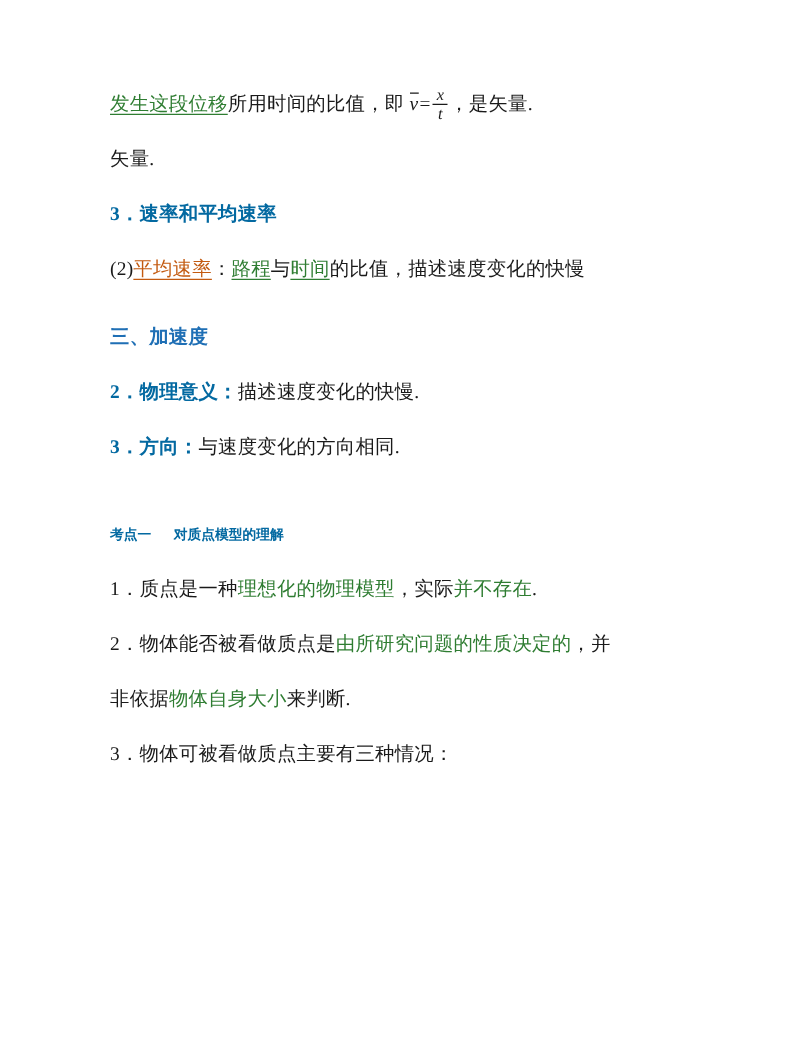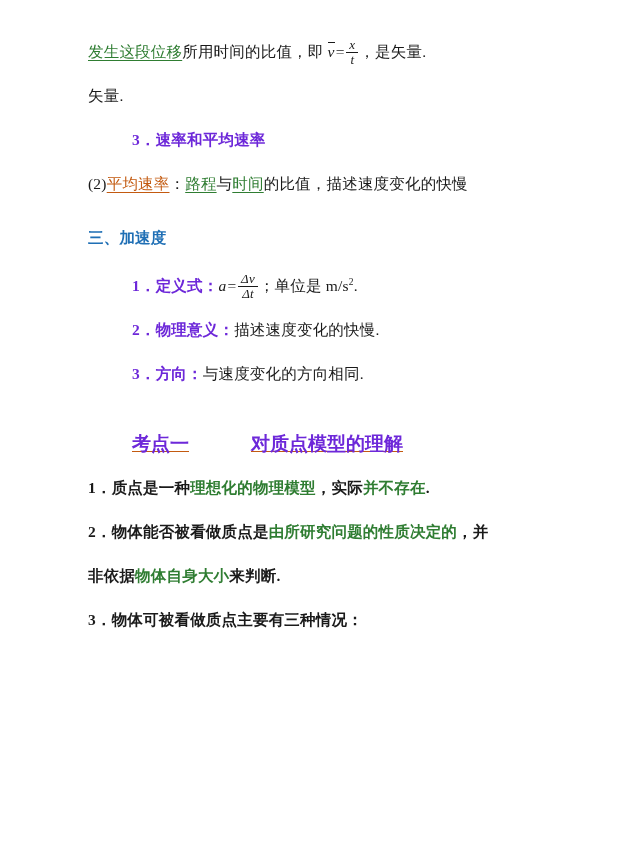--- a/index.html
+++ b/index.html
@@ -12,43 +12,43 @@
     background: #ffffff;
     font-family: "Liberation Serif", "DejaVu Serif", serif;
     color: #1a1a1a;
     overflow: hidden;
   }
   .page {
     position: relative;
     width: 640px;
     height: 848px;
     box-sizing: border-box;
-    padding: 30px 56px 0 88px;
+    padding: 62px 56px 0 88px;
   }
   .line {
     font-size: 15.5px;
     line-height: 44px;
     white-space: nowrap;
     letter-spacing: 0.2px;
   }
   .green { color: #2f7d32; }
   .green-u {
     color: #2f7d32;
     text-decoration: underline;
     text-underline-offset: 3px;
   }
-  .orange-b { color: #6d28d9; font-weight: bold; margin-left: 44px; }
+  .orange-b { color: #0369a1; font-weight: bold; }
   .orange-u {
     color: #c35a10;
     text-decoration: underline;
     text-underline-offset: 3px;
   }
   .blue-b { color: #1f6fb5; font-weight: bold; margin-top: 44px; }
   .black { color: #1a1a1a; }
-  .bold { font-weight: bold; }
+  .bold { font-weight: normal; }
 
   
   .frac {
     display: inline-block;
     vertical-align: -0.52em;
     text-align: center;
     font-style: italic;
     font-size: 13px;
     line-height: 1.05;
     margin: 0 1px;
@@ -75,23 +75,22 @@
   }
   .mathitalic {
     font-family: "Liberation Serif", serif;
     font-style: italic;
   }
   .spacer-sm { height: 10px; }
   .spacer-md { height: 26px; }
   .kaodian {
     font-weight: bold;
     color: #c35a10;
-    font-size: 19px;
+    font-size: 11px;
     line-height: 44px;
-    text-decoration: underline;
   }
   .kd-gap { display: inline-block; width: 18px; }
 </style>
 </head>
 <body>
 
 <div class="page">
 
   <div class="line">
     <span class="green-u">发生这段位移</span><span class="black">所用时间的比值，即 </span><span class="mathitalic"><span class="overline">v</span><span class="black">=</span><span class="frac"><span class="num">x</span><span class="den">t</span></span></span><span class="black">，是矢量.</span>
@@ -111,23 +110,20 @@
     <span class="black">(2)</span><span class="orange-u">平均速率</span><span class="black">：</span><span class="green-u">路程</span><span class="black">与</span><span class="green-u">时间</span><span class="black">的比值，描述速度变化的快慢</span>
   </div>
 
 
   <div class="spacer-sm"></div>
 
   <div class="line">
     <span class="blue-b">三、加速度</span>
   </div>
 
-  <div class="line">
-    <span class="orange-b">1．定义式：</span><span class="mathitalic"><span>a</span><span class="black">=</span><span class="frac"><span class="num">Δv</span><span class="den">Δt</span></span></span><span class="black">；单位是 m/s</span><span class="sup">2</span><span class="black">.</span>
-  </div>
 
   <div class="line">
     <span class="orange-b">2．物理意义：</span><span class="black">描述速度变化的快慢.</span>
   </div>
 
   <div class="line">
     <span class="orange-b">3．方向：</span><span class="black">与速度变化的方向相同.</span>
   </div>
 
   <div class="spacer-md"></div>

